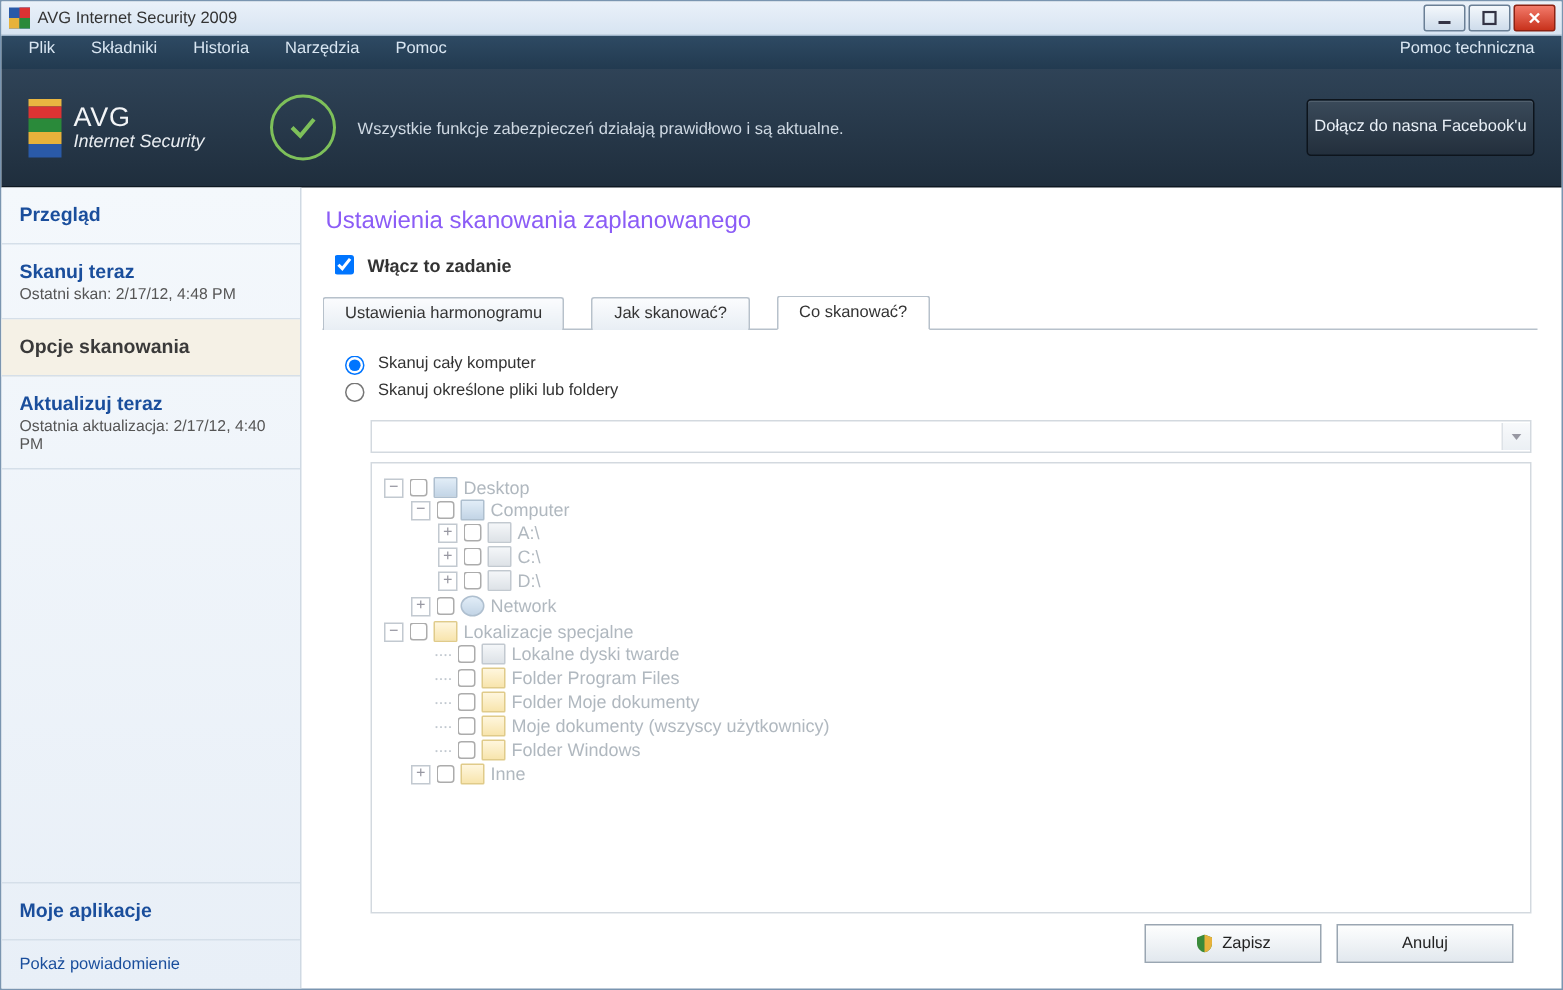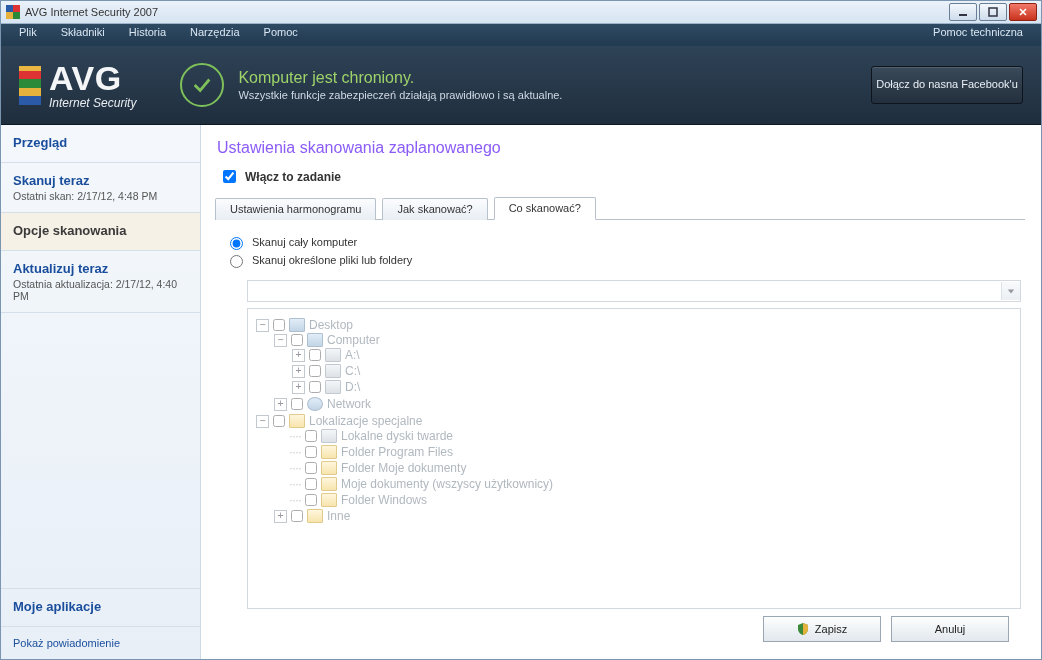--- a/index.html
+++ b/index.html
@@ -18,21 +18,21 @@
   
   .header{height:78px;background:linear-gradient(#2f4357,#1f2e3d);display:flex;align-items:center;padding:0 18px;color:#cfd9e3;border-bottom:1px solid #0e1822}
   .logo{display:flex;align-items:center;gap:8px;margin-right:44px}
   .flag{width:22px;height:34px;display:flex;flex-direction:column;border-top:5px solid #e9b641}
   .flag .bar{flex:1}
   .flag .r{background:#d33}
   .flag .g{background:#2a8a3a}
   .flag .y{background:#e7b23b}
   .flag .b{background:#2a5aa8}
   .brandtxt{line-height:1.05}
-  .brandtxt .avg{font-size:34px;font-weight:bold;color:#f3f5f7;letter-spacing:0.5px}
+  .brandtxt .avg{font-size:18px;font-weight:normal;color:#f3f5f7;letter-spacing:0.5px}
   .brandtxt .sub{font-size:12px;font-style:italic;color:#e9edf1}
   .shield-status{display:flex;align-items:center;gap:14px}
   .checkcircle{width:40px;height:40px;border:2px solid #7ec05a;border-radius:50%;display:flex;align-items:center;justify-content:center;color:#7ec05a}
   .checkcircle svg{width:22px;height:22px}
   .status-text .line1{font-size:16px;color:#9ed36a}
   .status-text .line2{font-size:11px;color:#cfd9e3;margin-top:2px}
   .header .spacer{flex:1}
   .fb-btn{width:150px;height:36px;border:1px solid #0d141c;background:linear-gradient(#3a4a5a,#232f3c);border-radius:3px;color:#e9f0f7;font-size:11px;text-align:center;display:flex;align-items:center;justify-content:center;line-height:1.2;box-shadow:inset 0 1px 0 rgba(255,255,255,0.12)}
   
   .body{flex:1;display:flex;min-height:0}
@@ -42,21 +42,21 @@
   .side-title{font-size:13px;color:#1a4e9c;font-weight:bold;margin-bottom:2px}
   .side-sub{font-size:10.5px;color:#555}
   .sidebar .grow{flex:1}
   .sidebar .bottomlink{padding:10px 12px;border-top:1px solid #d5dfe9;font-size:11px;color:#1a4e9c}
   .main{flex:1;display:flex;flex-direction:column;padding:10px 16px 10px 14px;min-width:0}
   .page-title{font-size:16px;color:#8b5cf6;margin:4px 0 10px 2px}
   .enable-row{display:flex;align-items:center;gap:6px;margin:0 0 10px 4px}
   .enable-row label{font-size:12px;font-weight:bold;color:#333}
   
   .tabs{display:flex;align-items:flex-end;border-bottom:1px solid #b7c1cb;margin-bottom:12px}
-  .tab{padding:4px 14px 5px;font-size:11px;color:#333;border:1px solid #b7c1cb;border-bottom:none;background:linear-gradient(#fbfcfe,#e8eef4);margin-right:6px;border-top-left-radius:2px;border-top-right-radius:2px;position:relative;top:1px}
+  .tab{padding:4px 14px 5px;font-size:11px;color:#333;border:1px solid #b7c1cb;border-bottom:none;background:linear-gradient(#fbfcfe,#e8eef4);margin-right:18px;border-top-left-radius:2px;border-top-right-radius:2px;position:relative;top:1px}
   .tab.active{background:#fff;border-bottom:1px solid #fff}
   
   .radio-group{margin:0 0 10px 10px}
   .radio-row{display:flex;align-items:center;gap:6px;font-size:11px;color:#333;margin:2px 0}
   
   .combo{height:20px;border:1px solid #b7c1cb;background:#fff;display:flex;align-items:center;margin:0 4px 6px 32px}
   .combo .comboval{flex:1;padding:0 6px;color:#666;font-size:11px}
   .combo .combobtn{width:18px;height:18px;border-left:1px solid #c8d0d8;background:linear-gradient(#f4f7fa,#dfe6ed);display:flex;align-items:center;justify-content:center}
   .combo .combobtn svg{width:8px;height:8px;fill:#556}
   
@@ -87,21 +87,21 @@
 
   <div class="titlebar">
     <span class="icon">
       <svg viewBox="0 0 16 16">
           <rect x="1" y="1" width="14" height="14" fill="#2a5aa8"></rect>
           <rect x="8" y="1" width="7" height="7" fill="#d33"></rect>
           <rect x="1" y="8" width="7" height="7" fill="#e7b23b"></rect>
           <rect x="8" y="8" width="7" height="7" fill="#2a8a3a"></rect>
         </svg>
     </span>
-    <span class="title">AVG Internet Security 2007</span>
+    <span class="title">AVG Internet Security 2009</span>
     <div class="winbtns">
       <div class="winbtn">
           <svg width="10" height="10">
             <rect x="1" y="7" width="8" height="2" fill="#334"></rect>
           </svg>
         </div>
       <div class="winbtn">
           <svg width="10" height="10">
             <rect x="1" y="1" width="8" height="8" fill="none" stroke="#334" stroke-width="1.5"></rect>
           </svg>
@@ -138,21 +138,20 @@
         <div class="sub">Internet Security</div>
       </div>
     </div>
     <div class="shield-status">
       <div class="checkcircle">
         <svg viewBox="0 0 24 24">
             <polyline points="4,12 10,18 20,6" fill="none" stroke="#7ec05a" stroke-width="3"></polyline>
           </svg>
       </div>
       <div class="status-text">
-        <div class="line1">Komputer jest chroniony.</div>
         <div class="line2">Wszystkie funkcje zabezpieczeń działają prawidłowo i są aktualne.</div>
       </div>
     </div>
     <div class="spacer"></div>
     <div class="fb-btn">
       <span>Dołącz do nas</span>
       <span>na Facebook'u</span>
     </div>
   </div>
 

